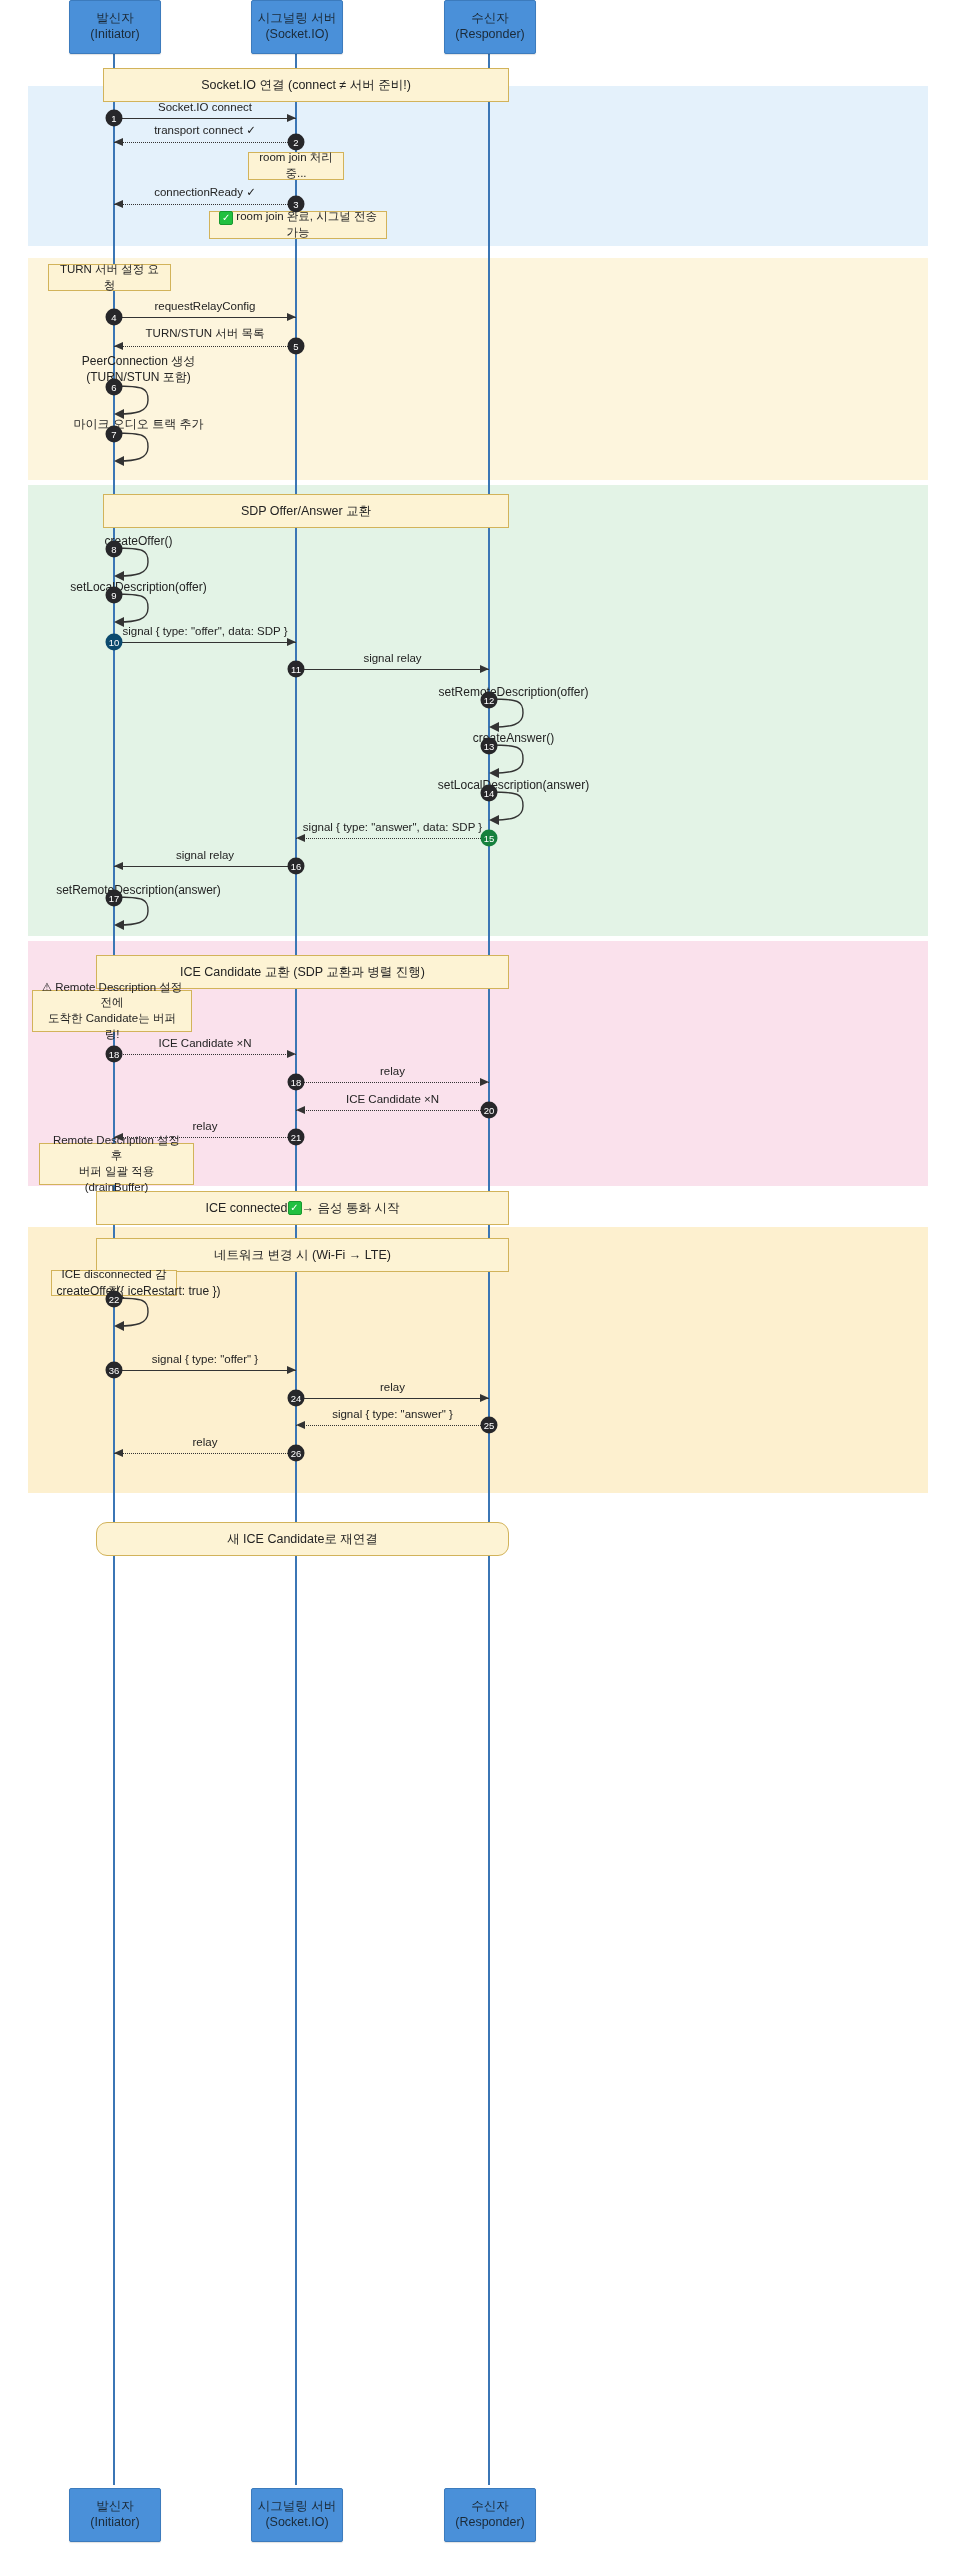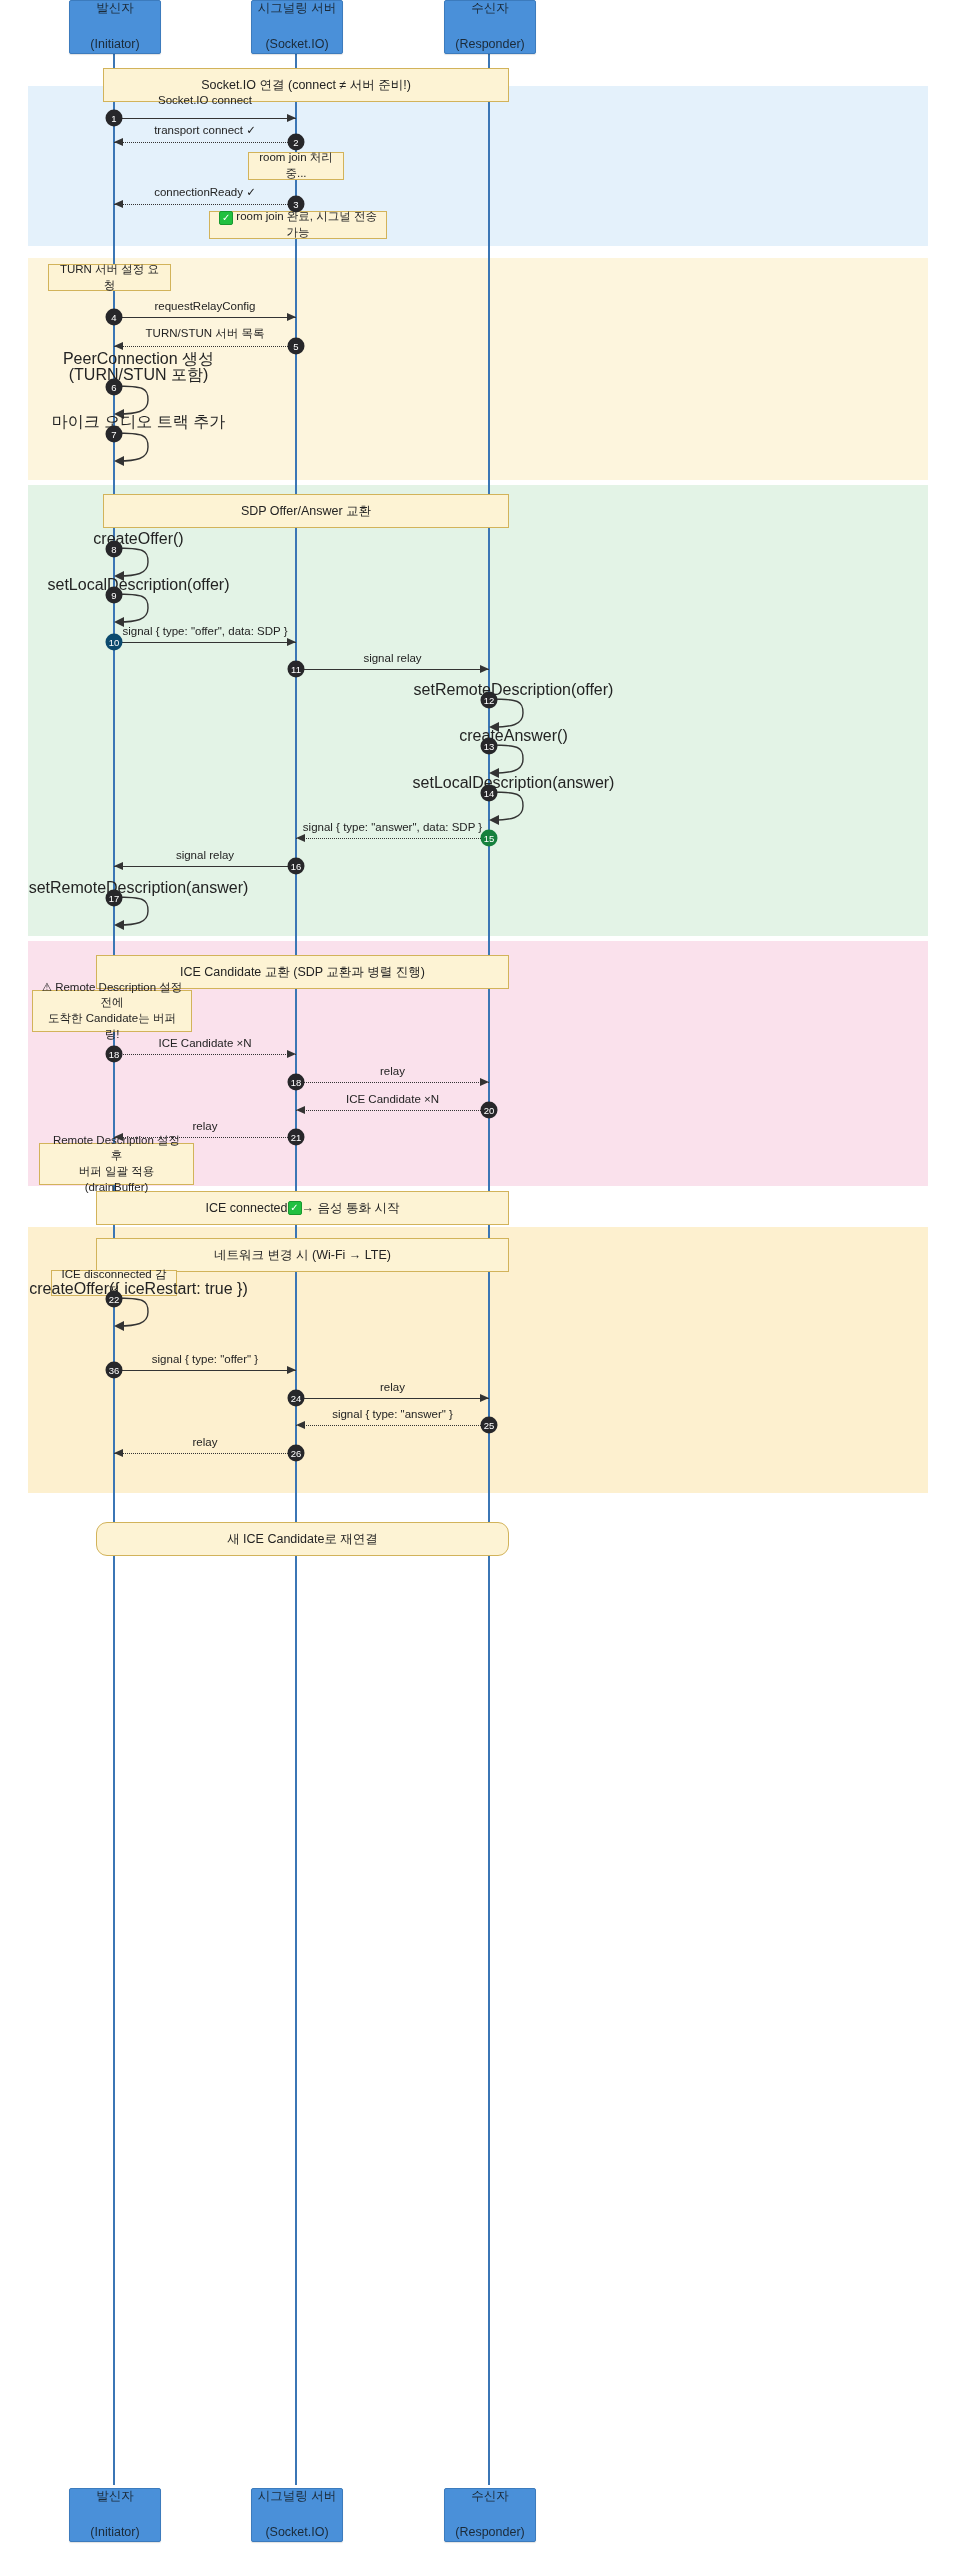--- a/index.html
+++ b/index.html
@@ -3,21 +3,21 @@
 <meta charset="utf-8">
 <style>
   html,body{margin:0;padding:0;background:#ffffff;}
   body{font-family:"Liberation Sans","DejaVu Sans",sans-serif;}
   #diagram{position:relative;width:966px;height:2560px;overflow:hidden;background:#fff;}
 
   
   .actor{
     position:absolute;width:90px;height:52px;
     background:#4a90d9;border:1px solid #3c7bbd;border-radius:2px;
-    display:flex;flex-direction:column;align-items:center;justify-content:space-between;
+    display:flex;flex-direction:column;align-items:center;justify-content:center;
     color:#1b2a38;font-size:12.5px;line-height:1.25;text-align:center;
     box-shadow:0 1px 1px rgba(0,0,0,.12);
   }
   .actor .l1,.actor .l2{display:block;white-space:nowrap;}
 
   
   .lifeline{position:absolute;width:2px;background:#3b76b5;}
 
   
   .band{position:absolute;left:28px;width:900px;}
@@ -44,21 +44,21 @@
     transform:translate(-50%,-100%);text-align:center;}
   .seq{
     position:absolute;width:17px;height:17px;border-radius:50%;
     background:#27272a;color:#fff;font-size:9.5px;
     display:flex;align-items:center;justify-content:center;
     transform:translate(-50%,-50%);z-index:5;font-family:"Liberation Sans",sans-serif;
   }
   
   .selfloop{position:absolute;}
   .selfloop svg{display:block;overflow:visible;}
-  .selflabel{position:absolute;font-size:16px;color:#232323;white-space:nowrap;
+  .selflabel{position:absolute;font-size:12px;color:#232323;white-space:nowrap;
     transform:translate(-50%,-100%);padding-left:41px;}
   .greenbox{display:inline-block;width:12px;height:12px;background:#21c040;border:1px solid #18992f;
     border-radius:2px;color:#fff;font-size:10px;line-height:12px;text-align:center;vertical-align:-1px;}
 </style>
 </head>
 <body>
 
 <div id="diagram">
   <div id="bands-layer">
       <div class="band" style="top: 86px; height: 160px; background: rgb(228, 241, 251);"></div>
@@ -122,21 +122,21 @@
       </div>
       <div class="note" style="left: 51px; top: 1270px; width: 126px; height: 26px;">
         <div>
           <div>ICE disconnected 감지</div>
         </div>
       </div>
     </div>
   <div id="messages-layer">
       <div class="msgline" style="left: 114px; top: 118px; width: 182px;"></div>
       <div class="arrowhead r" style="top: 113.5px; left: 287px;"></div>
-      <div class="msglabel" style="left: 205px; top: 106px;">Socket.IO connect</div>
+      <div class="msglabel" style="left: 205px; top: 113px;">Socket.IO connect</div>
       <div class="seq" style="background: rgb(39, 39, 42); left: 114px; top: 118px;">1</div>
       <div class="msgline dotted" style="left: 114px; top: 142px; width: 182px;"></div>
       <div class="arrowhead l" style="top: 137.5px; left: 114px;"></div>
       <div class="msglabel" style="left: 205px; top: 137px;">transport connect ✓</div>
       <div class="seq" style="background: rgb(39, 39, 42); left: 296px; top: 142px;">2</div>
       <div class="msgline dotted" style="left: 114px; top: 204px; width: 182px;"></div>
       <div class="arrowhead l" style="top: 199.5px; left: 114px;"></div>
       <div class="msglabel" style="left: 205px; top: 199px;">connectionReady ✓</div>
       <div class="seq" style="background: rgb(39, 39, 42); left: 296px; top: 204px;">3</div>
       <div class="msgline" style="left: 114px; top: 317px; width: 182px;"></div>

